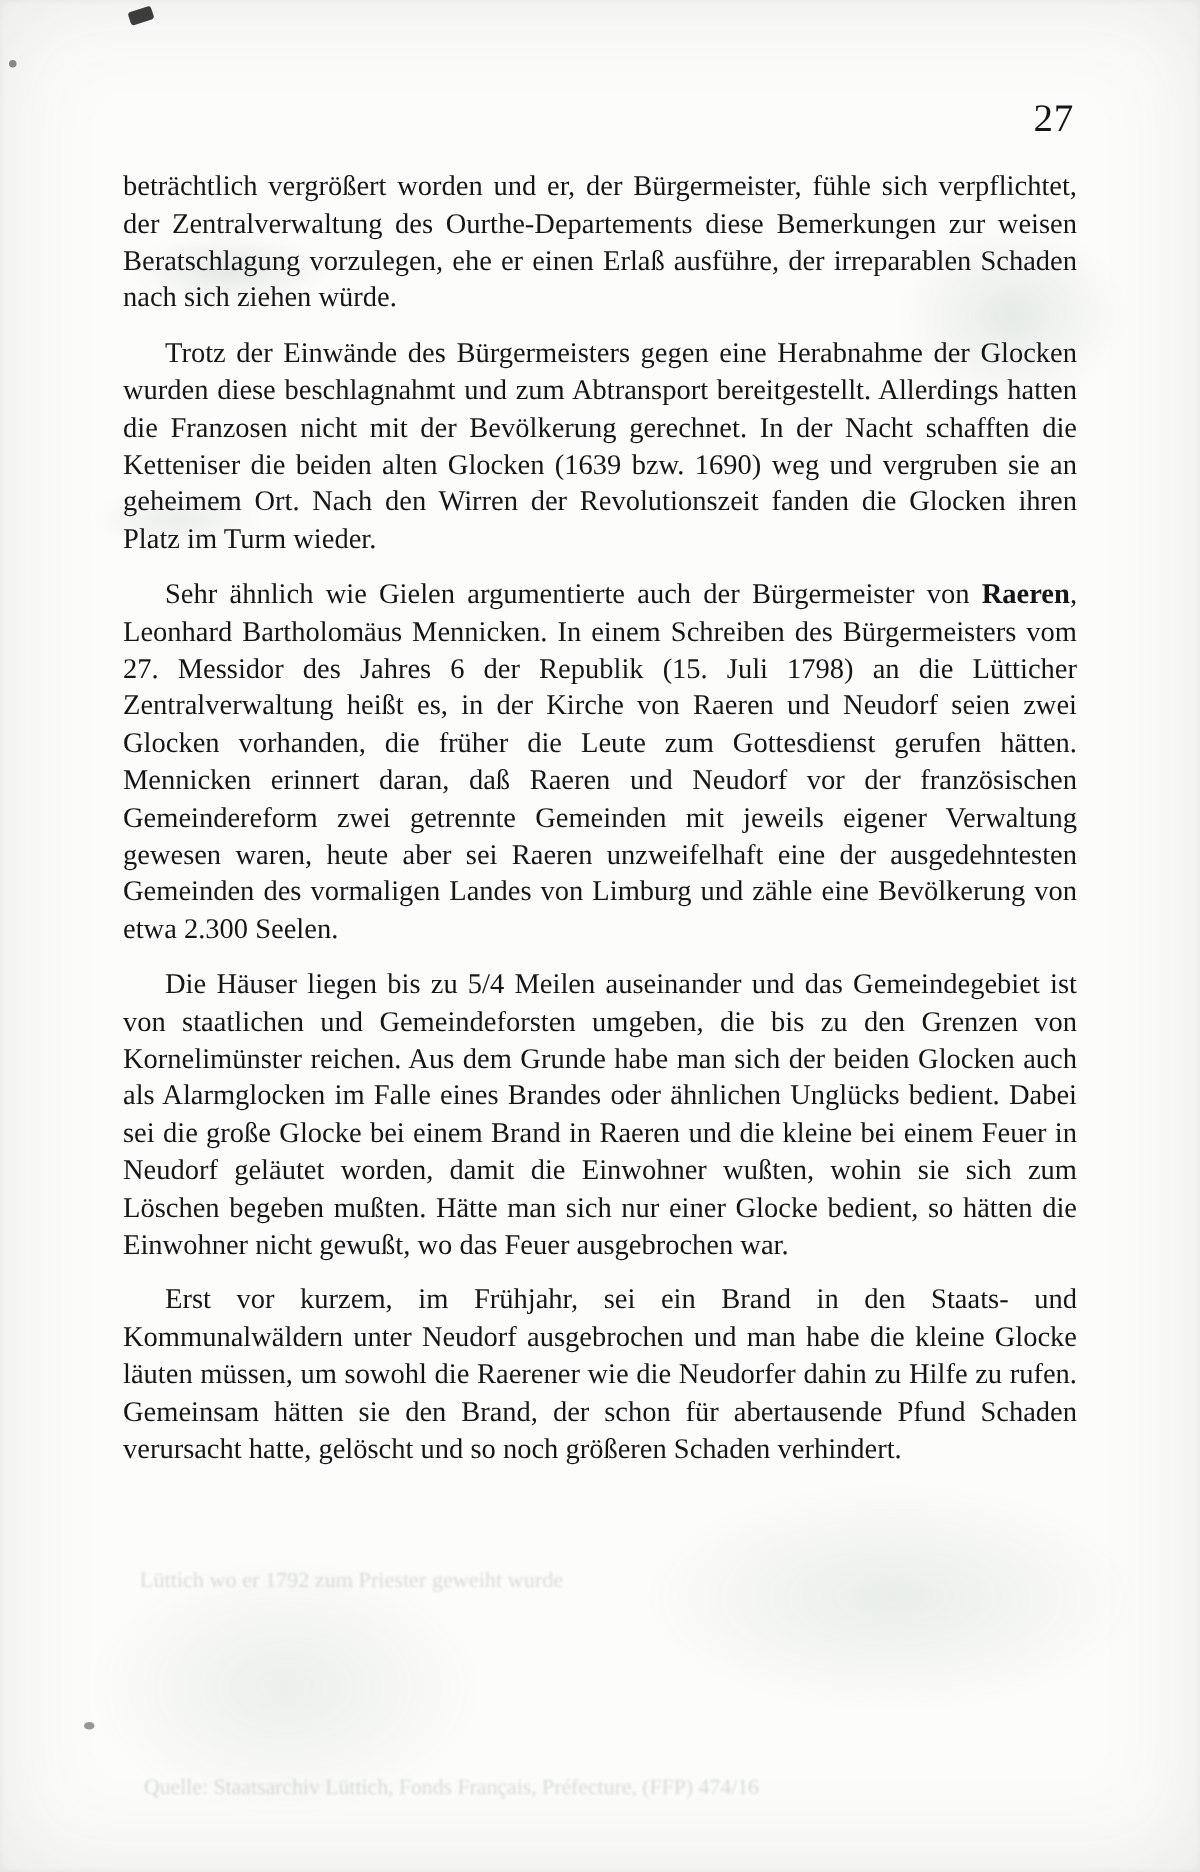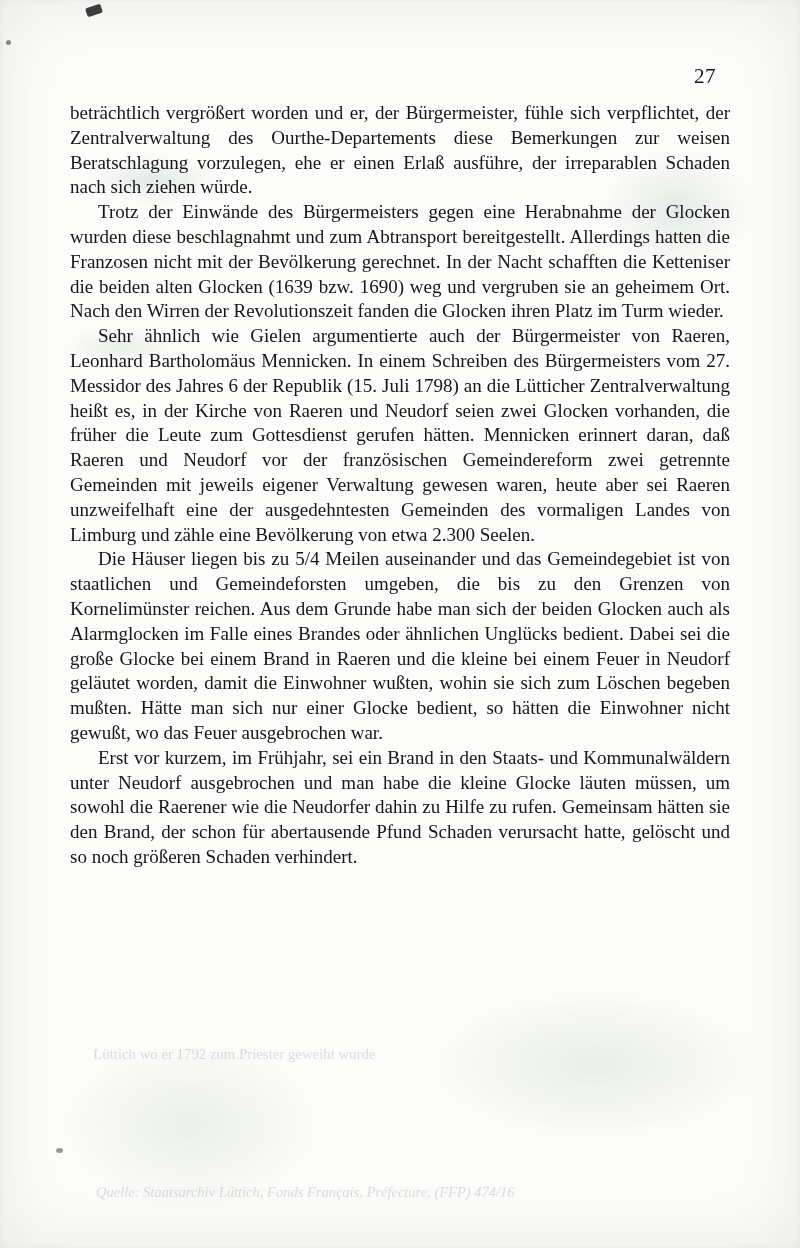--- a/index.html
+++ b/index.html
@@ -17,55 +17,55 @@
   }
   .scan {
     position: absolute;
     inset: 0;
     box-shadow: inset 0 0 70px rgba(70,70,70,0.10), inset 0 0 6px rgba(0,0,0,0.05);
   }
   .page-number {
     position: absolute;
     top: 64px;
     right: 84px;
-    font-size: 21px;
+    font-size: 26px;
     letter-spacing: 0.5px;
     z-index: 3;
   }
   .text-block {
     position: absolute;
     top: 101px;
     left: 70px;
     right: 70px;
     font-size: 19px;
     line-height: 24.8px;
     text-align: justify;
     z-index: 3;
   }
   .text-block p {
-    margin: 0;
+    margin: 12px;
     text-indent: 28px;
   }
   .text-block p.no-indent {
     text-indent: 0;
   }
-  .bold { font-weight: normal; }
+  .bold { font-weight: bold; }
 
   
   .bleed-line {
     position: absolute;
     font-size: 14.5px;
     color: #3e6257;
     opacity: 0.20;
     filter: blur(0.7px);
     white-space: nowrap;
     z-index: 1;
   }
   .bleed-line-1 { top: 1046px; left: 96px; transform: scaleX(1.02); }
-  .bleed-line-2 { top: 1184px; left: 96px; font-style: italic; }
+  .bleed-line-2 { top: 1184px; left: 96px; }
   .blob {
     position: absolute;
     border-radius: 50%;
     z-index: 1;
     filter: blur(4px);
   }
   .blob-1 { left: 88px;  top: 158px;  width: 130px; height: 44px; background: radial-gradient(closest-side, rgba(70,110,95,0.14), rgba(70,110,95,0)); }
   .blob-2 { left: 600px; top: 150px;  width: 150px; height: 120px; background: radial-gradient(closest-side, rgba(70,110,95,0.12), rgba(70,110,95,0)); }
   .blob-3 { left: 64px;  top: 328px;  width: 110px; height: 36px; background: radial-gradient(closest-side, rgba(70,110,95,0.11), rgba(70,110,95,0)); }
   .blob-4 { left: 430px; top: 990px;  width: 330px; height: 150px; background: radial-gradient(closest-side, rgba(70,110,95,0.10), rgba(70,110,95,0)); }

